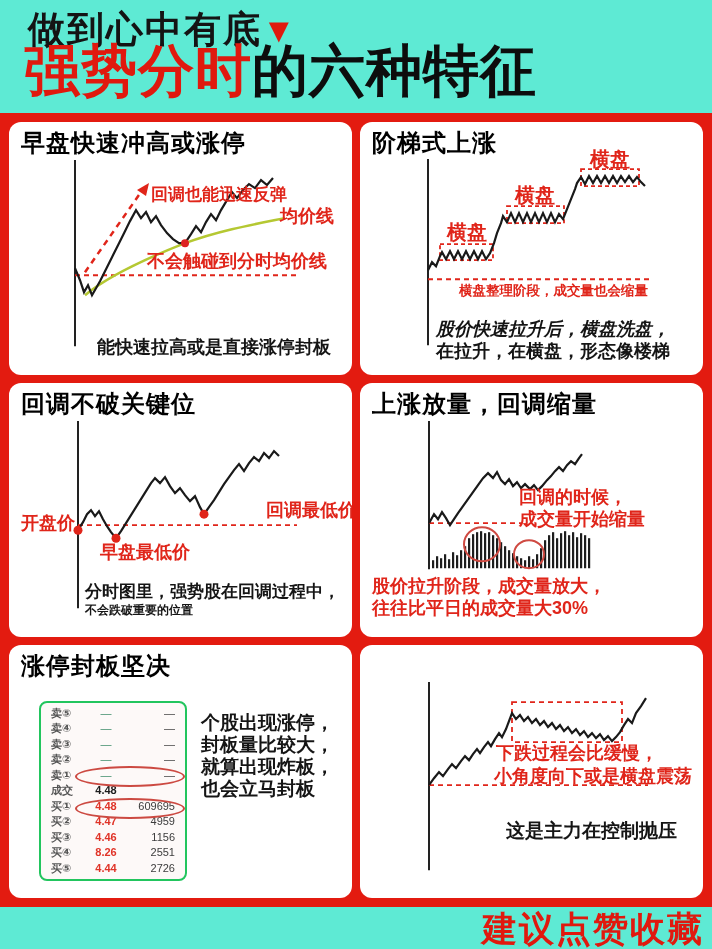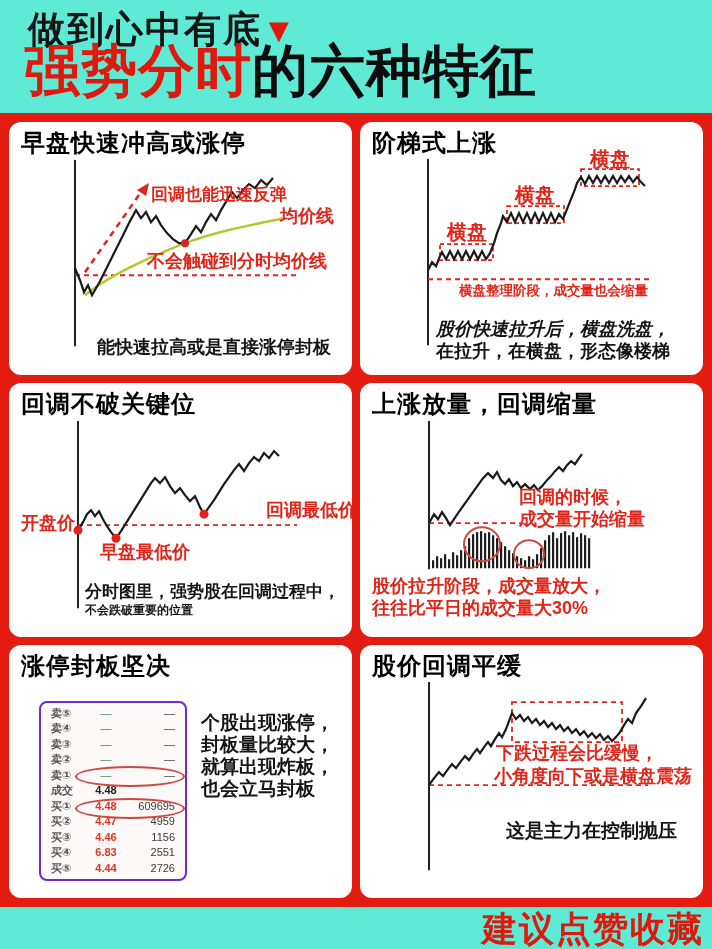--- a/index.html
+++ b/index.html
@@ -21,21 +21,21 @@
   }
   .panel{position:relative;background:#ffffff;border-radius:12px;overflow:hidden;}
   .panel-title{position:absolute;left:12px;top:5px;margin:0;font-size:24px;font-weight:900;letter-spacing:1px;color:#000;white-space:nowrap;z-index:3;}
   .chart{position:absolute;inset:0;width:100%;height:100%;z-index:1;}
   .note{position:absolute;font-weight:900;white-space:nowrap;z-index:2;line-height:1.1;}
   .red{color:#e0251a;}
   .blk{color:#151515;}
   
   .ob-table{
     position:absolute;left:30px;top:56px;width:148px;height:180px;box-sizing:border-box;
-    border:2px solid #6d28d9;border-radius:8px;background:#fdf9f8;
+    border:2px solid #22c55e;border-radius:8px;background:#fdf9f8;
     padding:5px 10px;display:flex;flex-direction:column;justify-content:space-between;z-index:2;
   }
   .ob-row{display:flex;align-items:center;font-size:11px;line-height:1;}
   .ob-label{width:34px;color:#555;font-weight:700;}
   .ob-price{width:42px;text-align:center;font-weight:700;}
   .ob-vol{flex:1;text-align:right;color:#3c3c3c;}
   .ob-row.sell .ob-price{color:#3f8e6b;font-weight:400;}
   .ob-row.sell .ob-vol{color:#444;}
   .ob-row.deal .ob-price{color:#1d1d1d;}
   .ob-row.buy .ob-price{color:#e03428;}
@@ -206,39 +206,38 @@
             <span class="ob-price" data-name="order-book-price">4.47</span>
             <span class="ob-vol" data-name="order-book-vol">4959</span>
           </div>
           <div class="ob-row buy" data-name="order-book-row">
             <span class="ob-label" data-name="order-book-label">买③</span>
             <span class="ob-price" data-name="order-book-price">4.46</span>
             <span class="ob-vol" data-name="order-book-vol">1156</span>
           </div>
           <div class="ob-row buy" data-name="order-book-row">
             <span class="ob-label" data-name="order-book-label">买④</span>
-            <span class="ob-price" data-name="order-book-price">6.83</span>
+            <span class="ob-price" data-name="order-book-price">8.26</span>
             <span class="ob-vol" data-name="order-book-vol">2551</span>
           </div>
           <div class="ob-row buy" data-name="order-book-row">
             <span class="ob-label" data-name="order-book-label">买⑤</span>
             <span class="ob-price" data-name="order-book-price">4.44</span>
             <span class="ob-vol" data-name="order-book-vol">2726</span>
           </div>
         </div>
       <div class="hl-ellipse" style="left:66px;top:121px;width:106px;height:17px;" data-name="sell1-highlight-ellipse"></div>
       <div class="hl-ellipse" style="left:66px;top:153px;width:106px;height:17px;" data-name="buy1-highlight-ellipse"></div>
       <span class="note blk" style="left:192px;top:68px;font-size:19px;" data-name="panel-5-caption-line1">个股出现涨停，</span>
       <span class="note blk" style="left:192px;top:90px;font-size:19px;" data-name="panel-5-caption-line2">封板量比较大，</span>
       <span class="note blk" style="left:192px;top:112px;font-size:19px;" data-name="panel-5-caption-line3">就算出现炸板，</span>
       <span class="note blk" style="left:192px;top:134px;font-size:19px;" data-name="panel-5-caption-line4">也会立马封板</span>
     </section>
 
     <section class="panel" data-name="panel-gentle-pullback">
-      <h2 class="panel-title" data-name="panel-6-title">股价回调平缓</h2>
       <svg class="chart" viewBox="0 0 343 253" preserveAspectRatio="none" data-name="gentle-pullback-chart">
         <line x1="69" y1="37" x2="69" y2="225" stroke="#222" stroke-width="2" data-name="y-axis-line"></line>
         <line x1="69" y1="140" x2="288" y2="140" stroke="#e0251a" stroke-width="1.8" stroke-dasharray="5,4" data-name="base-level-dashline"></line>
         <rect x="152" y="57" width="110" height="40" fill="none" stroke="#e0251a" stroke-width="1.8" stroke-dasharray="5,4" data-name="drift-zone-box"></rect>
         <polyline points="69,140 74,133 79,127 83,131 88,124 92,119 96,123 101,116 105,111 109,115 113,109 117,104 120,108 124,102 128,97 131,101 135,94 139,88 142,92 146,84 149,76 152,68 156,74 160,70 164,76 168,72 172,78 176,74 180,80 184,76 188,82 192,78 196,84 200,80 204,86 208,82 212,88 216,84 220,90 224,86 228,92 232,88 236,93 240,89 244,95 248,91 252,96 256,92 260,87 264,80 268,74 272,78 276,68 281,61 286,53" fill="none" stroke="#1a1a1a" stroke-width="2.2" data-name="price-line"></polyline>
       </svg>
       <span class="note red" style="left:136px;top:99px;font-size:18px;" data-name="note-slow-decline-line1">下跌过程会比缓慢，</span>
       <span class="note red" style="left:134px;top:122px;font-size:18px;" data-name="note-slow-decline-line2">小角度向下或是横盘震荡</span>
       <span class="note blk" style="left:146px;top:176px;font-size:19px;" data-name="panel-6-caption">这是主力在控制抛压</span>
     </section>

